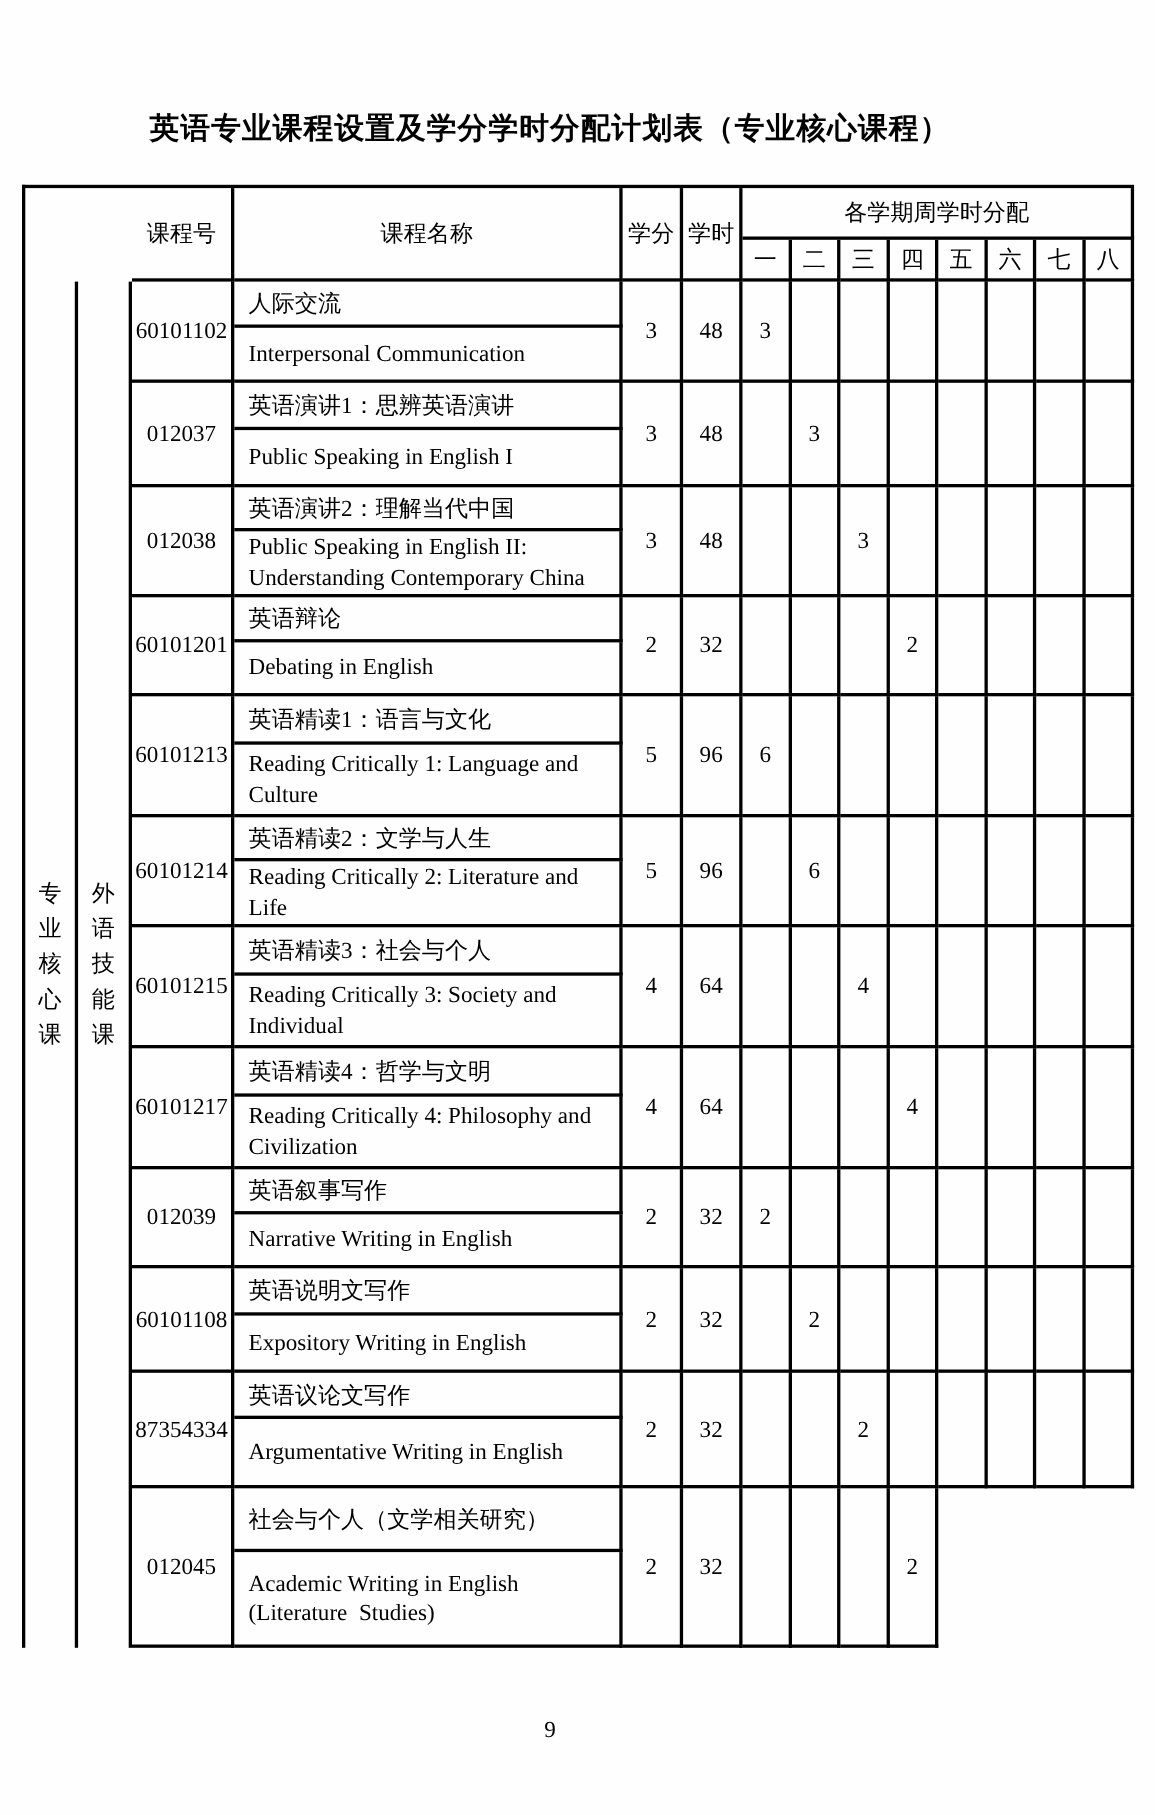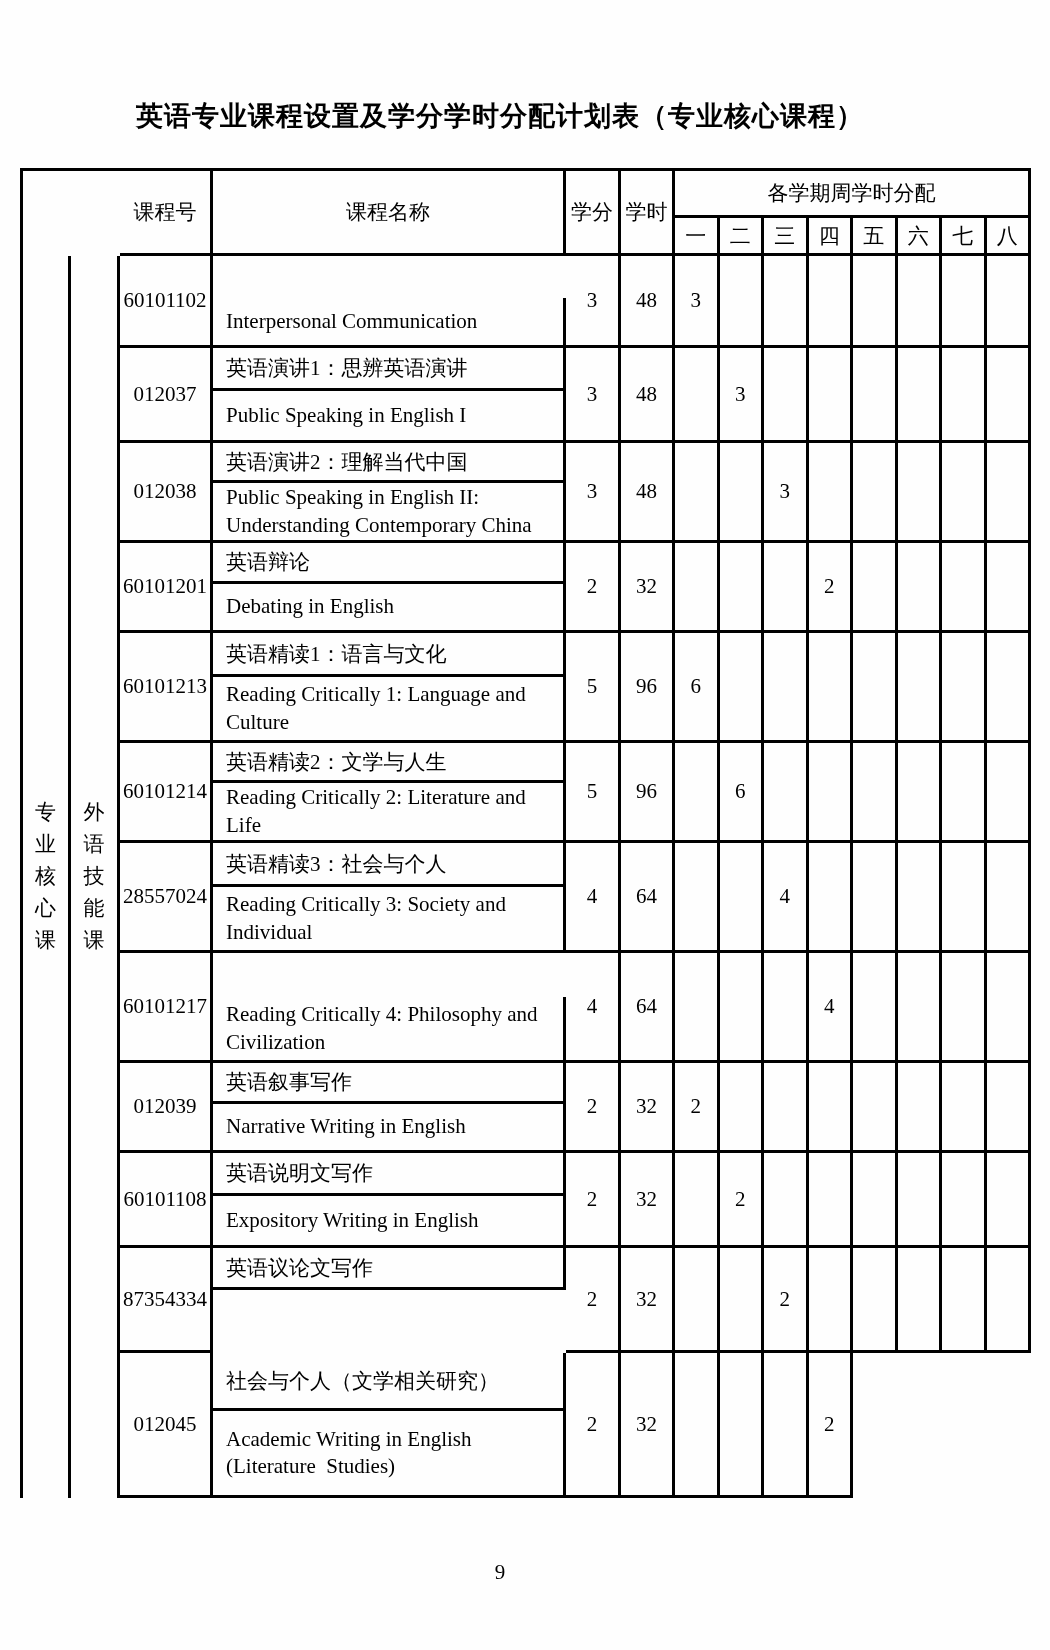--- a/index.html
+++ b/index.html
@@ -41,20 +41,21 @@
     <div class="c" style="grid-column:14;grid-row:2">八</div>
 
     <div class="c cat nb" style="grid-column:2;grid-row:3/span 24">
         <span>外语技能课</span>
       </div>
     <div class="c cat nb" style="grid-column:1;grid-row:3/span 24">
         <span>专业核心课</span>
       </div>
 
     <div class="c" style="grid-column:3;grid-row:3/span 2">60101102</div>
+    <div class="c tl" style="grid-column:4;grid-row:3">人际交流</div>
     <div class="c tl en" style="grid-column:4;grid-row:4">Interpersonal Communication</div>
     <div class="c" style="grid-column:5;grid-row:3/span 2">3</div>
     <div class="c" style="grid-column:6;grid-row:3/span 2">48</div>
     <div class="c" style="grid-column:7;grid-row:3/span 2">3</div>
     <div class="c" style="grid-column:8;grid-row:3/span 2"></div>
     <div class="c" style="grid-column:9;grid-row:3/span 2"></div>
     <div class="c" style="grid-column:10;grid-row:3/span 2"></div>
     <div class="c" style="grid-column:11;grid-row:3/span 2"></div>
     <div class="c" style="grid-column:12;grid-row:3/span 2"></div>
     <div class="c" style="grid-column:13;grid-row:3/span 2"></div>
@@ -126,36 +127,37 @@
     <div class="c" style="grid-column:6;grid-row:13/span 2">96</div>
     <div class="c" style="grid-column:7;grid-row:13/span 2"></div>
     <div class="c" style="grid-column:8;grid-row:13/span 2">6</div>
     <div class="c" style="grid-column:9;grid-row:13/span 2"></div>
     <div class="c" style="grid-column:10;grid-row:13/span 2"></div>
     <div class="c" style="grid-column:11;grid-row:13/span 2"></div>
     <div class="c" style="grid-column:12;grid-row:13/span 2"></div>
     <div class="c" style="grid-column:13;grid-row:13/span 2"></div>
     <div class="c" style="grid-column:14;grid-row:13/span 2"></div>
 
-    <div class="c" style="grid-column:3;grid-row:15/span 2">28557024</div>
+    <div class="c" style="grid-column:3;grid-row:15/span 2">60101215</div>
     <div class="c tl" style="grid-column:4;grid-row:15">英语精读3：社会与个人</div>
     <div class="c tl en" style="grid-column:4;grid-row:16">Reading Critically 3: Society and
 Individual</div>
     <div class="c" style="grid-column:5;grid-row:15/span 2">4</div>
     <div class="c" style="grid-column:6;grid-row:15/span 2">64</div>
     <div class="c" style="grid-column:7;grid-row:15/span 2"></div>
     <div class="c" style="grid-column:8;grid-row:15/span 2"></div>
     <div class="c" style="grid-column:9;grid-row:15/span 2">4</div>
     <div class="c" style="grid-column:10;grid-row:15/span 2"></div>
     <div class="c" style="grid-column:11;grid-row:15/span 2"></div>
     <div class="c" style="grid-column:12;grid-row:15/span 2"></div>
     <div class="c" style="grid-column:13;grid-row:15/span 2"></div>
     <div class="c" style="grid-column:14;grid-row:15/span 2"></div>
 
     <div class="c" style="grid-column:3;grid-row:17/span 2">60101217</div>
+    <div class="c tl" style="grid-column:4;grid-row:17">英语精读4：哲学与文明</div>
     <div class="c tl en" style="grid-column:4;grid-row:18">Reading Critically 4: Philosophy and
 Civilization</div>
     <div class="c" style="grid-column:5;grid-row:17/span 2">4</div>
     <div class="c" style="grid-column:6;grid-row:17/span 2">64</div>
     <div class="c" style="grid-column:7;grid-row:17/span 2"></div>
     <div class="c" style="grid-column:8;grid-row:17/span 2"></div>
     <div class="c" style="grid-column:9;grid-row:17/span 2"></div>
     <div class="c" style="grid-column:10;grid-row:17/span 2">4</div>
     <div class="c" style="grid-column:11;grid-row:17/span 2"></div>
     <div class="c" style="grid-column:12;grid-row:17/span 2"></div>
@@ -185,20 +187,21 @@
     <div class="c" style="grid-column:8;grid-row:21/span 2">2</div>
     <div class="c" style="grid-column:9;grid-row:21/span 2"></div>
     <div class="c" style="grid-column:10;grid-row:21/span 2"></div>
     <div class="c" style="grid-column:11;grid-row:21/span 2"></div>
     <div class="c" style="grid-column:12;grid-row:21/span 2"></div>
     <div class="c" style="grid-column:13;grid-row:21/span 2"></div>
     <div class="c" style="grid-column:14;grid-row:21/span 2"></div>
 
     <div class="c" style="grid-column:3;grid-row:23/span 2">87354334</div>
     <div class="c tl" style="grid-column:4;grid-row:23">英语议论文写作</div>
+    <div class="c tl en" style="grid-column:4;grid-row:24">Argumentative Writing in English</div>
     <div class="c" style="grid-column:5;grid-row:23/span 2">2</div>
     <div class="c" style="grid-column:6;grid-row:23/span 2">32</div>
     <div class="c" style="grid-column:7;grid-row:23/span 2"></div>
     <div class="c" style="grid-column:8;grid-row:23/span 2"></div>
     <div class="c" style="grid-column:9;grid-row:23/span 2">2</div>
     <div class="c" style="grid-column:10;grid-row:23/span 2"></div>
     <div class="c" style="grid-column:11;grid-row:23/span 2"></div>
     <div class="c" style="grid-column:12;grid-row:23/span 2"></div>
     <div class="c" style="grid-column:13;grid-row:23/span 2"></div>
     <div class="c" style="grid-column:14;grid-row:23/span 2"></div>

